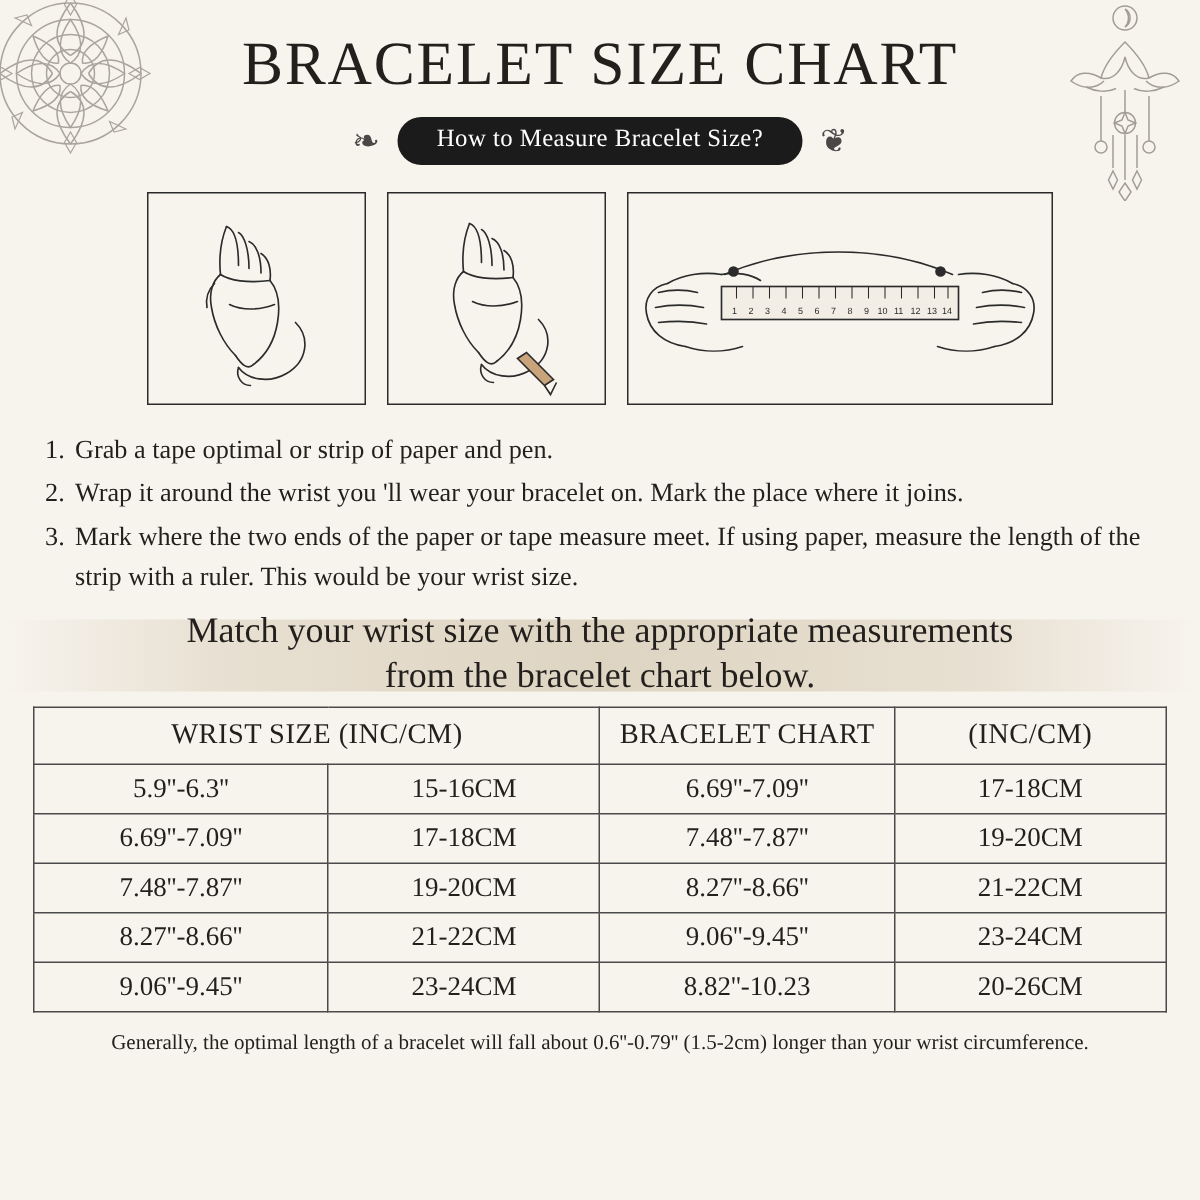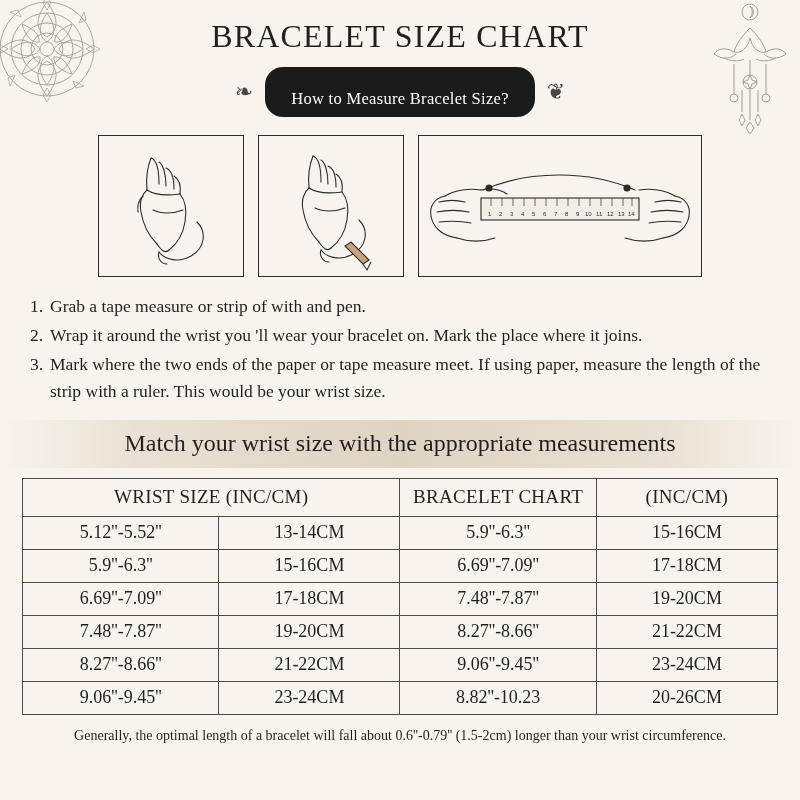--- a/index.html
+++ b/index.html
@@ -28,40 +28,40 @@
     position: absolute;
     opacity: .55;
     pointer-events: none;
   }
   .ornament-left { left: -28px; top: -26px; }
   .ornament-right { right: 4px; top: 2px; }
 
   
   .title {
     text-align: center;
-    font-size: 32px;
+    font-size: 41px;
     letter-spacing: 1.2px;
     font-weight: normal;
     margin: 0;
     padding-top: 18px;
     font-family: "Liberation Serif", serif;
   }
 
   .subtitle-row {
     display: flex;
     align-items: center;
     justify-content: center;
     gap: 12px;
     margin-top: 12px;
   }
   .subtitle-pill {
     background: #1b1b1b;
     color: #ffffff;
     border-radius: 18px;
-    padding: 22px 26px 8px;
+    padding: 4px 26px 8px;
     font-size: 16.5px;
     letter-spacing: .3px;
     font-family: "Liberation Serif", serif;
     white-space: nowrap;
   }
   .flourish {
     font-size: 22px;
     color: #2b2b2b;
     line-height: 1;
     opacity: .85;
@@ -347,59 +347,54 @@
               <text x="209" y="80">14</text>
           </g>
         </g>
       </svg>
     </div>
   </div>
 
   <div class="steps">
     <div class="step">
       <span class="step-num">1.</span>
-      <span class="step-text">Grab a tape measure or strip of with and pen.</span>
+      <span class="step-text">Grab a tape optimal or strip of paper and pen.</span>
     </div>
     <div class="step">
       <span class="step-num">2.</span>
       <span class="step-text">Wrap it around the wrist you 'll wear your bracelet on. Mark the place where it joins.</span>
     </div>
     <div class="step">
       <span class="step-num">3.</span>
       <span class="step-text">Mark where the two ends of the paper or tape measure meet. If using paper, measure the length of the strip with a ruler. This would be your wrist size.</span>
     </div>
   </div>
 
   <div class="banner">
     <div class="banner-line">Match your wrist size with the appropriate measurements</div>
+    <div class="banner-line">from the bracelet chart below.</div>
   </div>
 
   <div class="table-wrap">
     <table class="size-table">
       <colgroup>
         <col class="col-a">
           <col class="col-b">
           <col class="col-c">
           <col class="col-d">
       </colgroup>
       <thead>
         <tr>
           <th colspan="2">WRIST SIZE (INC/CM)</th>
           <th>BRACELET CHART</th>
           <th>(INC/CM)</th>
         </tr>
       </thead>
       <tbody>
         <tr>
-          <td>5.12''-5.52''</td>
-          <td>13-14CM</td>
-          <td>5.9''-6.3''</td>
-          <td>15-16CM</td>
-        </tr>
-        <tr>
           <td>5.9''-6.3''</td>
           <td>15-16CM</td>
           <td>6.69''-7.09''</td>
           <td>17-18CM</td>
         </tr>
         <tr>
           <td>6.69''-7.09''</td>
           <td>17-18CM</td>
           <td>7.48''-7.87''</td>
           <td>19-20CM</td>

